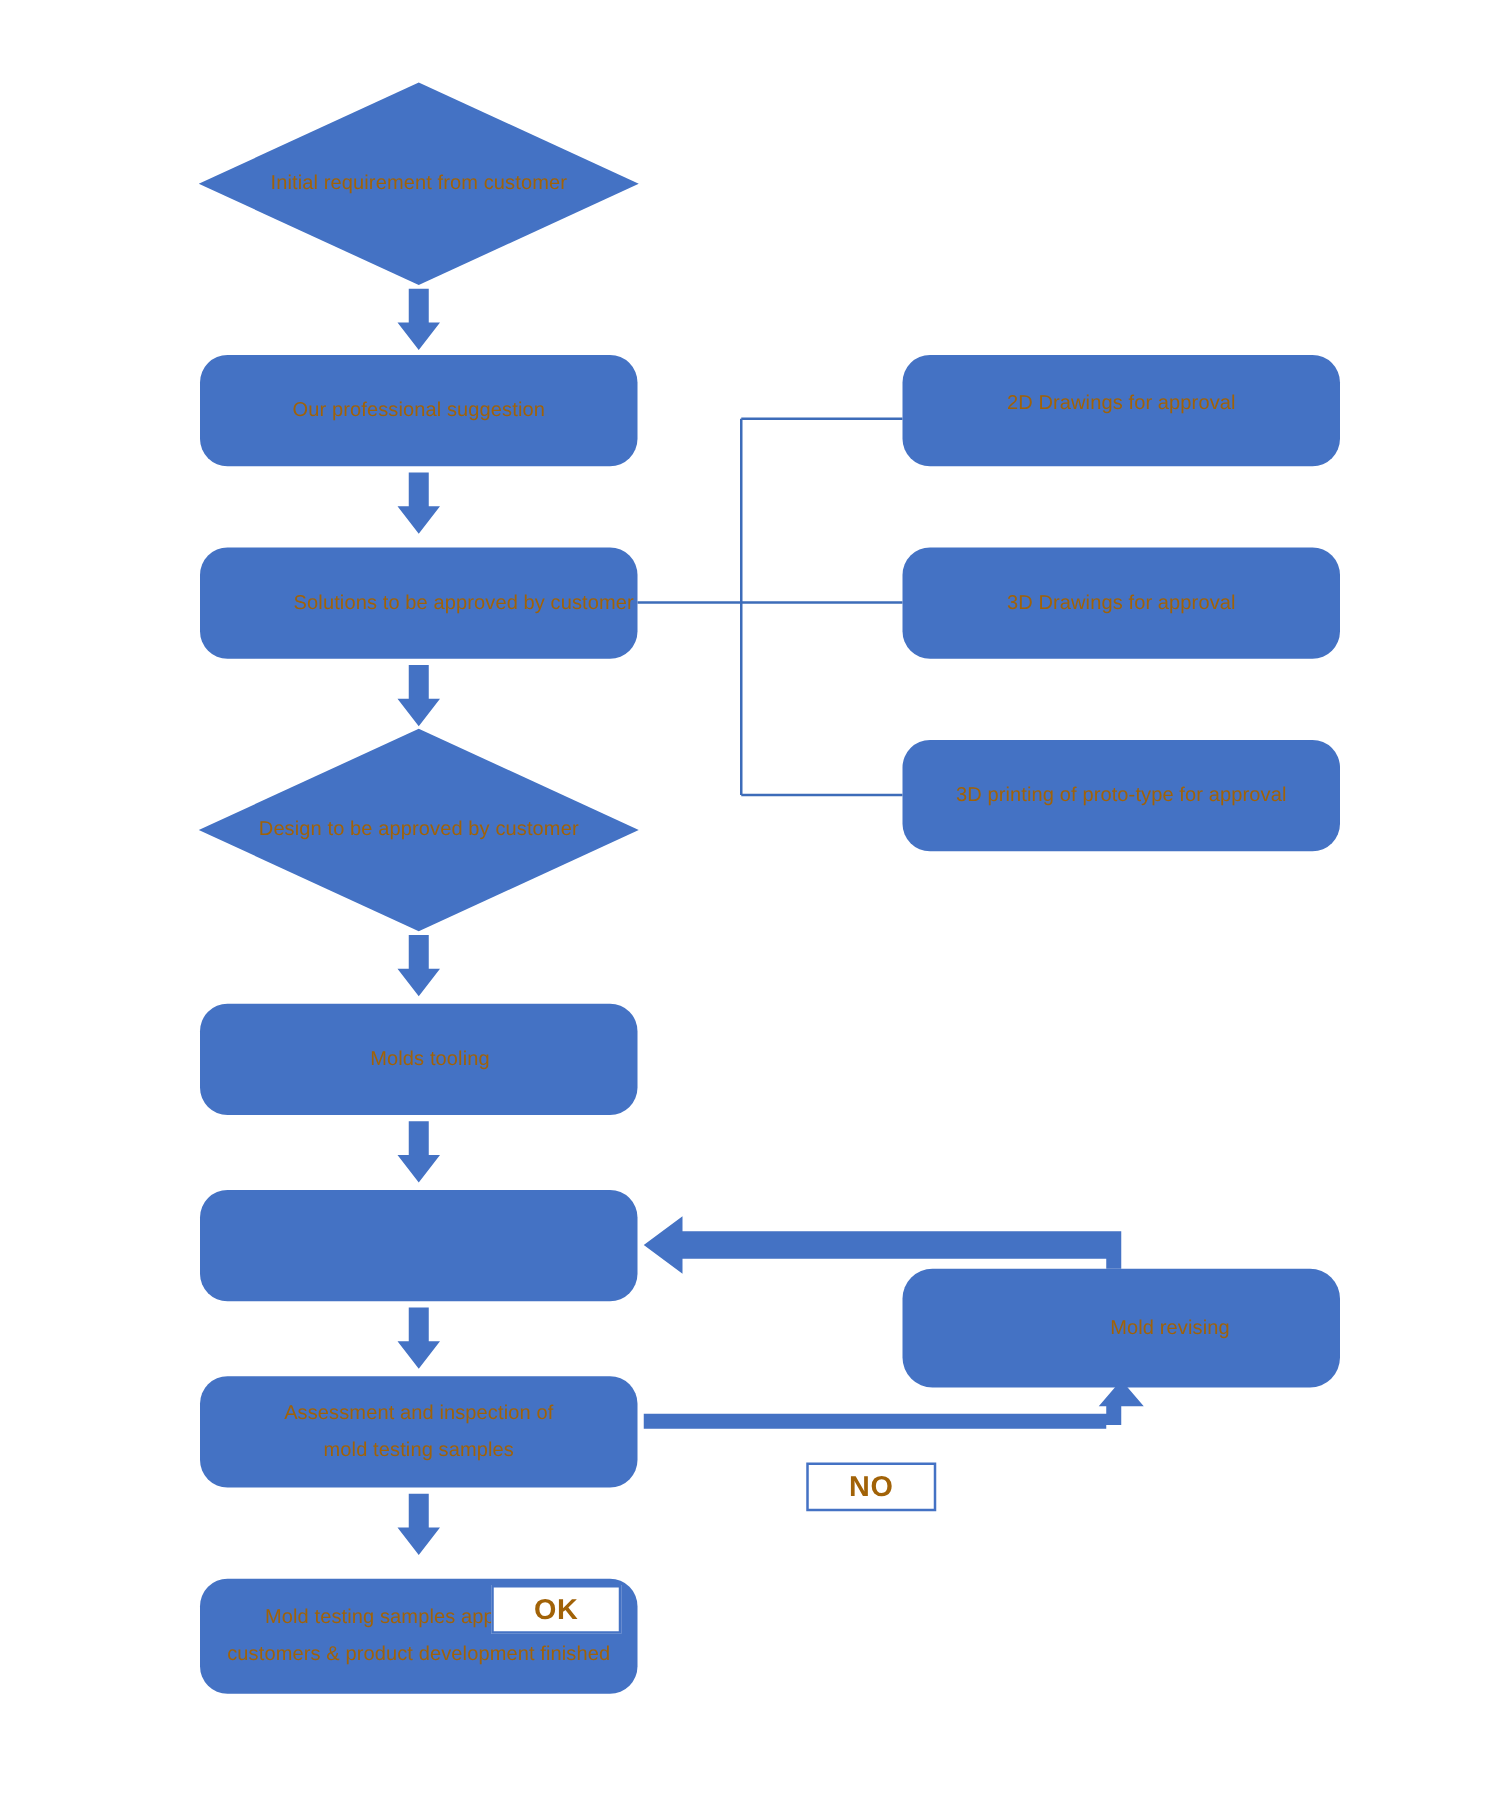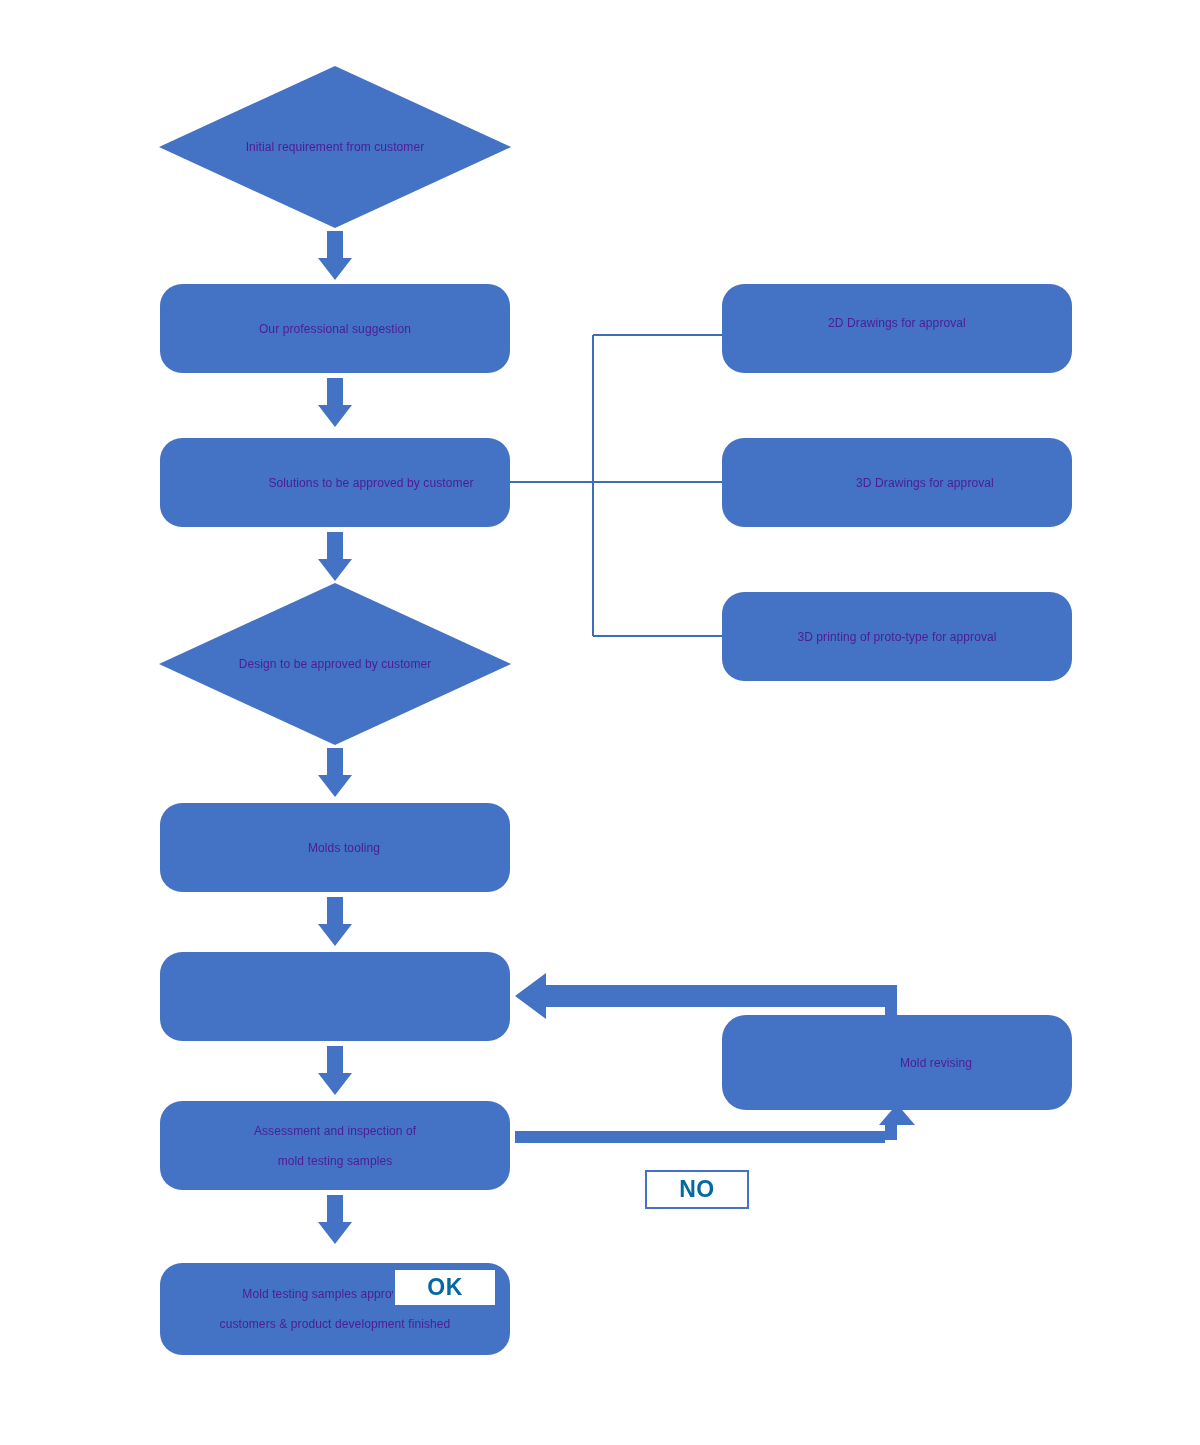--- a/index.html
+++ b/index.html
@@ -23,36 +23,36 @@
     top: 0;
     width: 1200px;
     height: 1445px;
   }
   .node-label {
     position: absolute;
     display: flex;
     align-items: center;
     justify-content: center;
     text-align: center;
-    color: #4c1d95;
-    font-size: 12px;
+    color: #a16207;
+    font-size: 16px;
     line-height: 30px;
     letter-spacing: 0.1px;
     white-space: pre-line;
     pointer-events: none;
   }
   .tag-box {
     position: absolute;
     display: flex;
     align-items: center;
     justify-content: center;
     box-sizing: border-box;
     background: #ffffff;
     border: 2.5px solid #4472C4;
-    color: #0369a1;
+    color: #a16207;
     font-size: 23px;
     font-weight: 600;
     letter-spacing: 0.5px;
   }
 </style>
 </head>
 <body>
 
 <div id="canvas">
 
@@ -112,21 +112,21 @@
   </svg>
 
   <div class="node-label" style="left:159px; top:118px; width:352px; height:58px;">Initial requirement from customer</div>
 
   <div class="node-label" style="left:160px; top:284px; width:350px; height:89px;">Our professional suggestion</div>
 
   <div class="node-label" style="left:160px; top:438px; width:350px; height:89px;padding-left:36px;">Solutions to be approved by customer</div>
 
   <div class="node-label" style="left:722px; top:284px; width:350px; height:78px;">2D Drawings for approval</div>
 
-  <div class="node-label" style="left:750px; top:438px; width:350px; height:89px;text-align:center;">3D Drawings for approval</div>
+  <div class="node-label" style="left:722px; top:438px; width:350px; height:89px;text-align:center;">3D Drawings for approval</div>
 
   <div class="node-label" style="left:722px; top:592px; width:350px; height:89px;">3D printing of proto-type for approval</div>
 
   <div class="node-label" style="left:159px; top:635px; width:352px; height:58px;">Design to be approved by customer</div>
 
   <div class="node-label" style="left:169px; top:803px; width:350px; height:89px;text-align:right;">Molds tooling</div>
 
 
   <div class="node-label" style="left:160px; top:1101px; width:350px; height:89px;">Assessment and inspection of
 mold testing samples</div>

